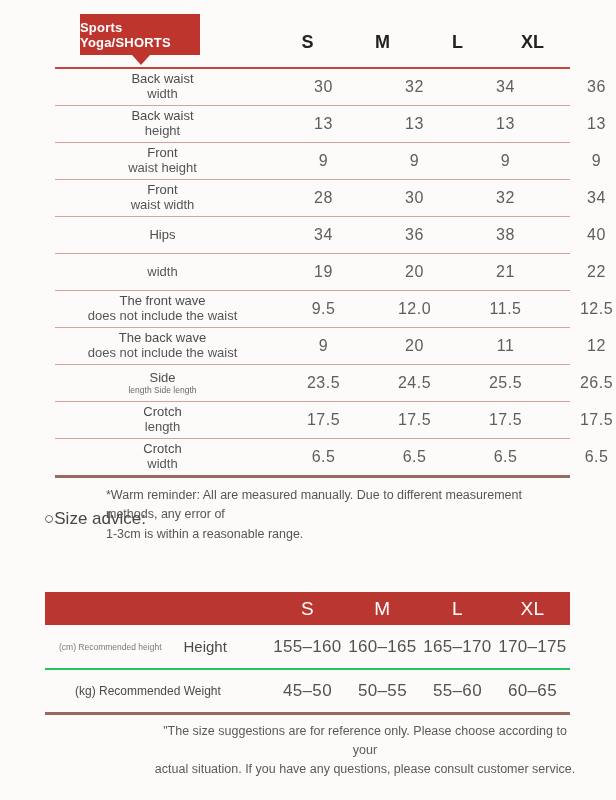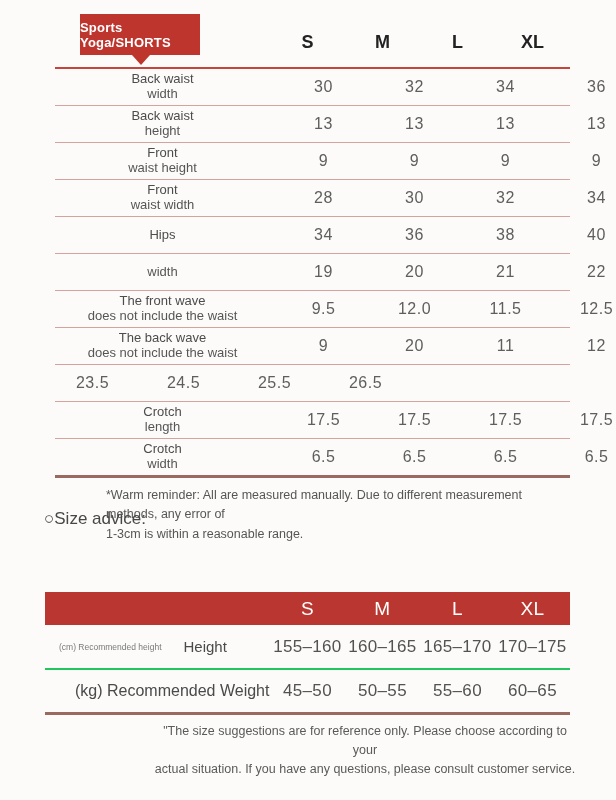--- a/index.html
+++ b/index.html
@@ -60,21 +60,21 @@
   .advice-bar .spacer{flex:0 0 225px;}
   .advice-bar .hcol{
     flex:0 0 75px;text-align:center;color:#fff;font-size:19px;letter-spacing:.5px;
   }
   .advice-row{display:flex;align-items:center;}
   .advice-row.r1{height:43px;border-bottom:2px solid #22c55e;}
   .advice-row.r2{height:42px;border-bottom:3px solid #9a6a60;}
   .advice-label{flex:0 0 225px;display:flex;align-items:center;}
   .unit-note{font-size:8.5px;color:#7a7a7a;margin-left:14px;}
   .advice-label .main{font-size:15px;color:#4a4a4a;margin-left:22px;}
-  .advice-label .main.solo{font-size:16px;margin-left:30px;}
+  .advice-label .main.solo{font-size:12px;margin-left:30px;}
   .acol{
     flex:0 0 75px;text-align:center;font-size:17px;color:#525252;letter-spacing:.3px;
   }
   
   .footnote{
     position:absolute;left:150px;top:722px;width:430px;text-align:center;
     font-size:12.5px;color:#5a5a5a;line-height:1.5;
   }
 </style>
 </head>
@@ -177,20 +177,24 @@
         <div class="lmain">The back wave</div>
         <div class="lsub">does not include the waist</div>
       </div>
       <div class="tval">9</div>
       <div class="tval">20</div>
       <div class="tval">11</div>
       <div class="tval">12</div>
     </div>
 
     <div class="trow">
+      <div class="tlabel">
+        <div class="lmain">Side</div>
+        <div class="lsub tiny">length Side length</div>
+      </div>
       <div class="tval">23.5</div>
       <div class="tval">24.5</div>
       <div class="tval">25.5</div>
       <div class="tval">26.5</div>
     </div>
 
     <div class="trow">
       <div class="tlabel">
         <div class="lmain">Crotch</div>
         <div class="lsub">length</div>

